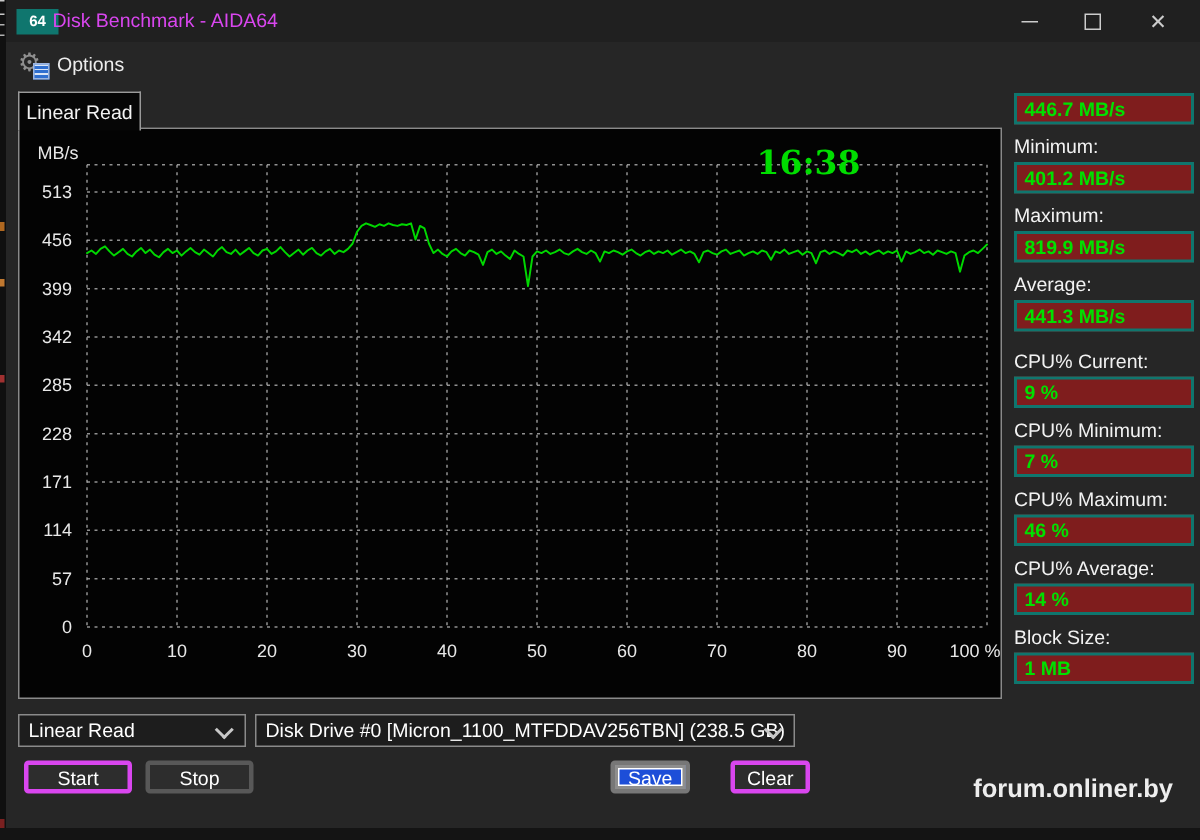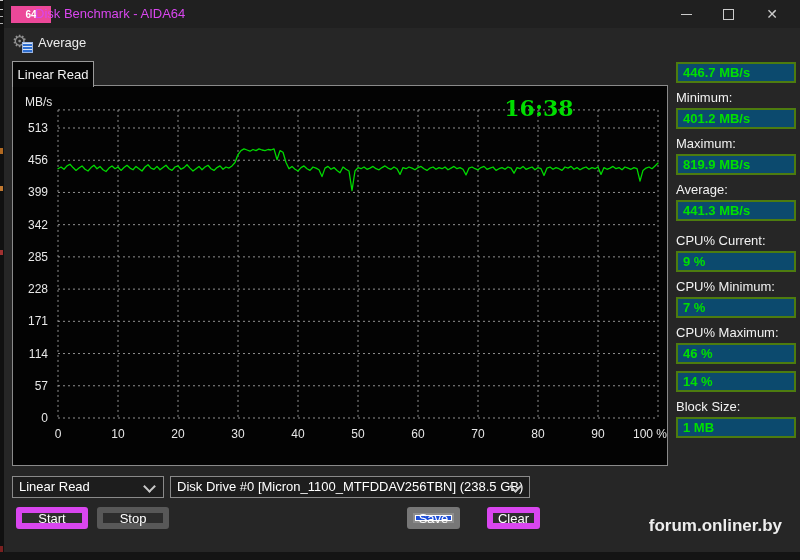--- a/index.html
+++ b/index.html
@@ -4,21 +4,21 @@
 <style>
   html,body{margin:0;padding:0;}
   body{width:800px;height:560px;background:#0f0f0f;font-family:"Liberation Sans",sans-serif;overflow:hidden;}
   .screen{position:relative;width:800px;height:560px;}
   
   .edge-strip{position:absolute;left:0;top:0;width:4px;height:560px;background:#101010;}
   .artifact{position:absolute;}
   
   .window{position:absolute;left:4px;top:0;width:796px;height:552px;background:#262626;}
   .titlebar{position:absolute;left:0;top:0;width:100%;height:28px;background:#202020;}
-  .app-icon{position:absolute;left:7px;top:6px;width:40px;height:17px;background:#ec4899;color:#fff;
+  .app-icon{position:absolute;left:7px;top:6px;width:28px;height:17px;background:#0f766e;color:#fff;
     font-size:10px;font-weight:bold;display:flex;align-items:center;justify-content:center;}
   .title-text{position:absolute;left:31px;top:6px;font-size:13px;color:#d946ef;}
   .winbtn{position:absolute;top:3px;width:32px;height:22px;display:flex;align-items:center;justify-content:center;color:#cccccc;}
   .winbtn.min{left:666px;} .winbtn.max{left:708px;} .winbtn.close{left:752px;font-size:14px;}
   .min-glyph{width:11px;height:0;border-top:1px solid #cccccc;display:block;}
   .max-glyph{width:9px;height:9px;border:1px solid #cccccc;display:block;}
   
   .menu-item{position:absolute;left:8px;top:30px;width:82px;height:24px;display:flex;align-items:center;gap:6px;}
   .gear-wrap{position:relative;width:20px;height:20px;}
   .gear{font-size:17px;color:#8f8f8f;line-height:20px;}
@@ -29,30 +29,30 @@
   .tab{position:absolute;left:8px;top:61px;width:80px;height:25px;background:#060606;
     border:1px solid #9a9a9a;border-bottom:none;color:#f2f2f2;font-size:13px;
     display:flex;align-items:center;justify-content:center;z-index:2;}
   
   .chart-panel{position:absolute;left:8px;top:85px;width:656px;height:381px;background:#030303;border:1px solid #8a8a8a;box-sizing:border-box;}
   
   .stats{position:absolute;left:672px;top:62px;width:120px;}
   .stat-group{margin-bottom:7px;}
   .stat-group.spacer{margin-top:12px;}
   .stat-label{font-size:13px;color:#f2f2f2;margin-bottom:3px;}
-  .stat-box{height:17px;background:#0c4a6e;border:2px solid #4d7c0f;color:#00e000;font-weight:bold;
+  .stat-box{height:17px;background:#7f1d1d;border:2px solid #0f766e;color:#00e000;font-weight:bold;
     font-size:13px;line-height:17px;padding-left:5px;}
   
   .dropdown{position:absolute;top:476px;height:22px;background:#1d1d1d;border:1px solid #8a8a8a;
     box-sizing:border-box;color:#ffffff;font-size:13px;line-height:20px;padding-left:6px;white-space:nowrap;overflow:hidden;}
   .dd-benchmark{left:8px;width:152px;}
   .dd-device{left:166px;width:360px;}
   .chev{position:absolute;right:9px;top:5px;width:7px;height:7px;border-right:2px solid #c8c8c8;
     border-bottom:2px solid #c8c8c8;transform:rotate(45deg);}
-  .btn{position:absolute;top:507px;height:22px;background:#2d2d2d;border:6px solid #d946ef;border-radius:3px;
+  .btn{position:absolute;top:507px;height:22px;background:#2d2d2d;border:3px solid #d946ef;border-radius:3px;
     color:#ffffff;font-size:13px;display:flex;align-items:center;justify-content:center;box-sizing:border-box;}
   .btn-start{left:12px;width:72px;}
   .btn-stop{left:93px;width:72px;border-color:#585858;}
   .btn-save{left:403px;width:53px;background:#1d4ed8;border-color:#777777;
     box-shadow:inset 0 0 0 2px #8e8e8e, inset 0 0 0 3px #ffffff;}
   .btn-clear{left:483px;width:53px;text-align:center;}
   .watermark{position:absolute;right:18px;top:516px;font-size:17px;font-weight:bold;color:#ededed;text-align:right;}
   .bottom-strip{position:absolute;left:0;top:552px;width:800px;height:8px;background:#141414;}
 </style>
 </head>
@@ -90,21 +90,21 @@
         </div>
       <div class="winbtn close">
           <span>✕</span>
         </div>
     </div>
 
     <div class="menu-item">
       <span class="gear-wrap">
         <span class="gear">⚙</span><span class="gear-badge"></span>
       </span>
-      <span class="menu-label">Average</span>
+      <span class="menu-label">Options</span>
     </div>
 
     <div class="tab">Linear Read</div>
 
     <div class="chart-panel">
       <svg id="chart-svg" width="654" height="379" viewBox="0 0 654 379">
           <line x1="45" y1="332" x2="645" y2="332" stroke="#aaaaaa" stroke-width="1" stroke-dasharray="2 3" opacity="0.85"></line>
           <text x="35" y="336" fill="#e8e8e8" font-size="12" text-anchor="end" font-family="&quot;Liberation Sans&quot;,sans-serif">0</text>
           <line x1="45" y1="299.77777777777777" x2="645" y2="299.77777777777777" stroke="#aaaaaa" stroke-width="1" stroke-dasharray="2 3" opacity="0.85"></line>
           <text x="35" y="303.77777777777777" fill="#e8e8e8" font-size="12" text-anchor="end" font-family="&quot;Liberation Sans&quot;,sans-serif">57</text>
@@ -175,20 +175,21 @@
         </div>
         <div class="stat-group">
           <div class="stat-label">CPU% Minimum:</div>
           <div class="stat-box">7 %</div>
         </div>
         <div class="stat-group">
           <div class="stat-label">CPU% Maximum:</div>
           <div class="stat-box">46 %</div>
         </div>
         <div class="stat-group">
+          <div class="stat-label">CPU% Average:</div>
           <div class="stat-box">14 %</div>
         </div>
         <div class="stat-group">
           <div class="stat-label">Block Size:</div>
           <div class="stat-box">1 MB</div>
         </div>
       </div>
 
     <div class="dropdown dd-benchmark">
       <span>Linear Read</span>

